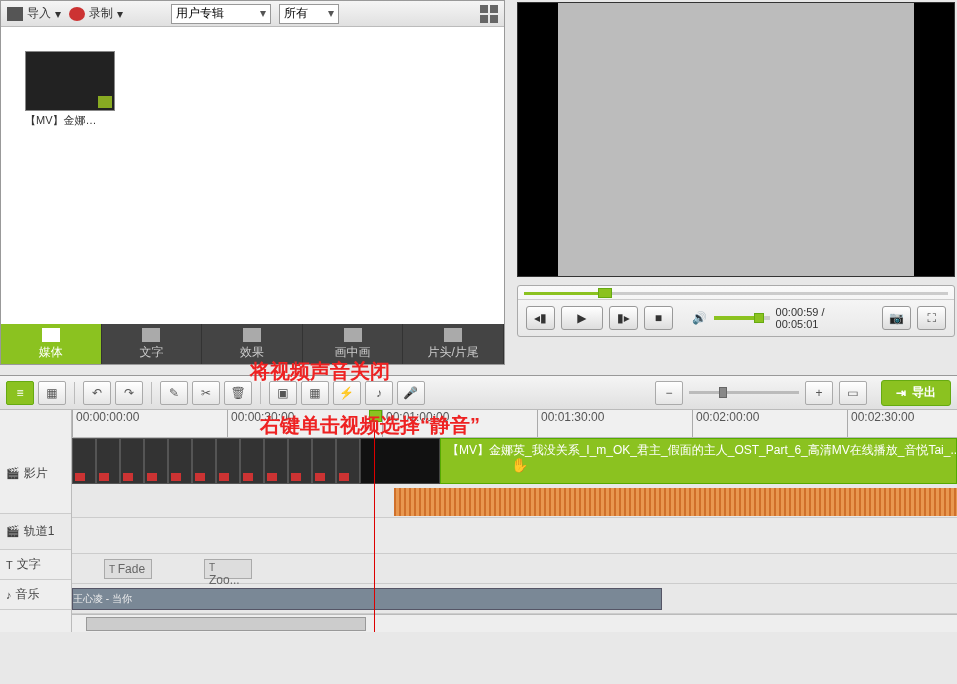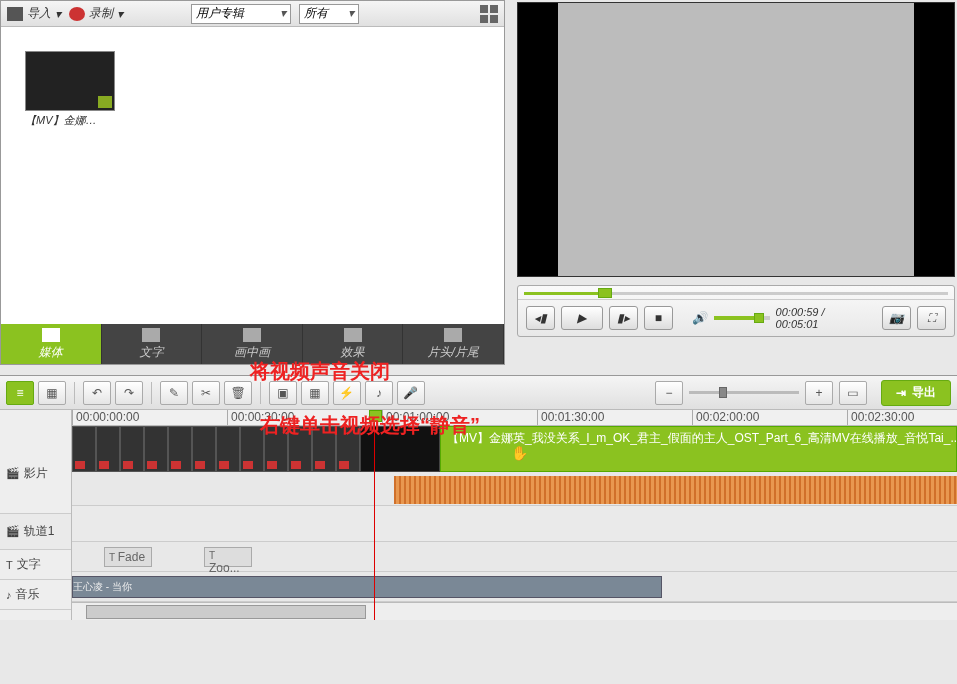--- a/index.html
+++ b/index.html
@@ -1,17 +1,17 @@
 <!DOCTYPE html>
 <html><head>
 <meta charset="utf-8">
 <style>
 *{box-sizing:border-box;margin:0;padding:0;font-family:"Microsoft YaHei",sans-serif;font-size:12px;}
 body{background:#e8e8e8;width:957px;height:684px;overflow:hidden;position:relative;}
-.top{display:flex;height:365px;font-style:italic;}
+.top{display:flex;height:365px;}
 .media-panel{width:505px;border:1px solid #999;background:#fff;display:flex;flex-direction:column;}
 .mp-toolbar{height:26px;background:linear-gradient(#f5f5f5,#e0e0e0);border-bottom:1px solid #bbb;display:flex;align-items:center;gap:8px;padding:0 6px;}
 .tbtn{display:flex;align-items:center;gap:4px;cursor:pointer;font-size:12px;color:#333;}
 .tbtn .ic{width:16px;height:14px;background:#555;display:inline-block;}
 .sel{height:20px;border:1px solid #999;background:#fff;padding:0 18px 0 4px;position:relative;font-size:12px;min-width:100px;}
 .sel::after{content:"▾";position:absolute;right:4px;top:1px;color:#555;}
 .grid-ic{width:18px;height:18px;display:grid;grid-template-columns:1fr 1fr;gap:2px;margin-left:auto;}
 .grid-ic span{background:#666;}
 .mp-body{flex:1;background:#fff;padding:24px;overflow:auto;}
 .thumb{width:90px;}
@@ -44,21 +44,21 @@
 .tlb{width:28px;height:24px;border:1px solid #aaa;border-radius:2px;background:linear-gradient(#fff,#e5e5e5);display:flex;align-items:center;justify-content:center;cursor:pointer;color:#555;}
 .tlb.sel2{background:#8bc220;border-color:#6a1;color:#fff;}
 .sep{width:1px;height:22px;background:#bbb;margin:0 4px;}
 .zoom{display:flex;align-items:center;gap:6px;margin-left:auto;}
 .zslider{width:110px;height:3px;background:#bbb;position:relative;}
 .zslider .zk{position:absolute;left:30px;top:-4px;width:8px;height:11px;background:#888;border:1px solid #666;}
 .export{background:#8bc220;color:#fff;border:1px solid #6a1;border-radius:3px;height:26px;padding:0 14px;font-weight:bold;display:flex;align-items:center;gap:6px;cursor:pointer;margin-left:10px;}
 .tl-body{display:flex;}
 .tl-labels{width:72px;background:#eee;border-right:1px solid #bbb;}
 .tl-tracks{flex:1;overflow:hidden;position:relative;}
-.ruler{height:16px;background:#f0f0f0;border-bottom:1px solid #bbb;position:relative;font-size:10px;color:#555;}
+.ruler{height:28px;background:#f0f0f0;border-bottom:1px solid #bbb;position:relative;font-size:10px;color:#555;}
 .ruler .tk{position:absolute;top:0;height:100%;border-left:1px solid #aaa;padding-left:3px;}
 .track{border-bottom:1px solid #ccc;display:flex;align-items:center;position:relative;}
 .lbl{height:100%;display:flex;align-items:center;gap:4px;padding-left:6px;font-size:11px;color:#444;}
 .t-video{height:80px;}
 .t-track1{height:36px;background:#eaeaea;}
 .t-text{height:30px;}
 .t-music{height:30px;}
 .clips{position:absolute;left:0;right:0;top:0;bottom:0;}
 .vidclips{display:flex;height:46px;}
 .vc{width:24px;height:46px;background:#333;border:1px solid #555;margin-right:0;position:relative;}
@@ -77,21 +77,21 @@
 .cursor-ic{position:absolute;font-size:14px;color:#000;z-index:6;}
 </style>
 </head>
 <body>
 
 <div class="top">
  <div class="media-panel">
   <div class="mp-toolbar">
    <div class="tbtn"><span class="ic"></span><span>导入</span> ▾</div>
    <div class="tbtn"><span class="ic" style="background:#c33;border-radius:50%"></span><span>录制</span> ▾</div>
-   <div class="sel" style="margin-left:60px">用户专辑</div>
+   <div class="sel" style="margin-left:40px">用户专辑</div>
    <div class="sel" style="min-width:60px">所有</div>
    <div class="grid-ic">
           <span></span>
           <span></span>
           <span></span>
           <span></span>
         </div>
   </div>
   <div class="mp-body">
    <div class="thumb">
@@ -103,25 +103,25 @@
    <div class="tab active">
           <span class="ti"></span>
           <span>媒体</span>
         </div>
    <div class="tab">
           <span class="ti"></span>
           <span>文字</span>
         </div>
    <div class="tab">
           <span class="ti"></span>
+          <span>效果</span>
+        </div>
+   <div class="tab">
+          <span class="ti"></span>
           <span>画中画</span>
-        </div>
-   <div class="tab">
-          <span class="ti"></span>
-          <span>效果</span>
         </div>
    <div class="tab">
           <span class="ti"></span>
           <span>片头/片尾</span>
         </div>
   </div>
  </div>
 
  <div class="preview">
   <div class="vid">

